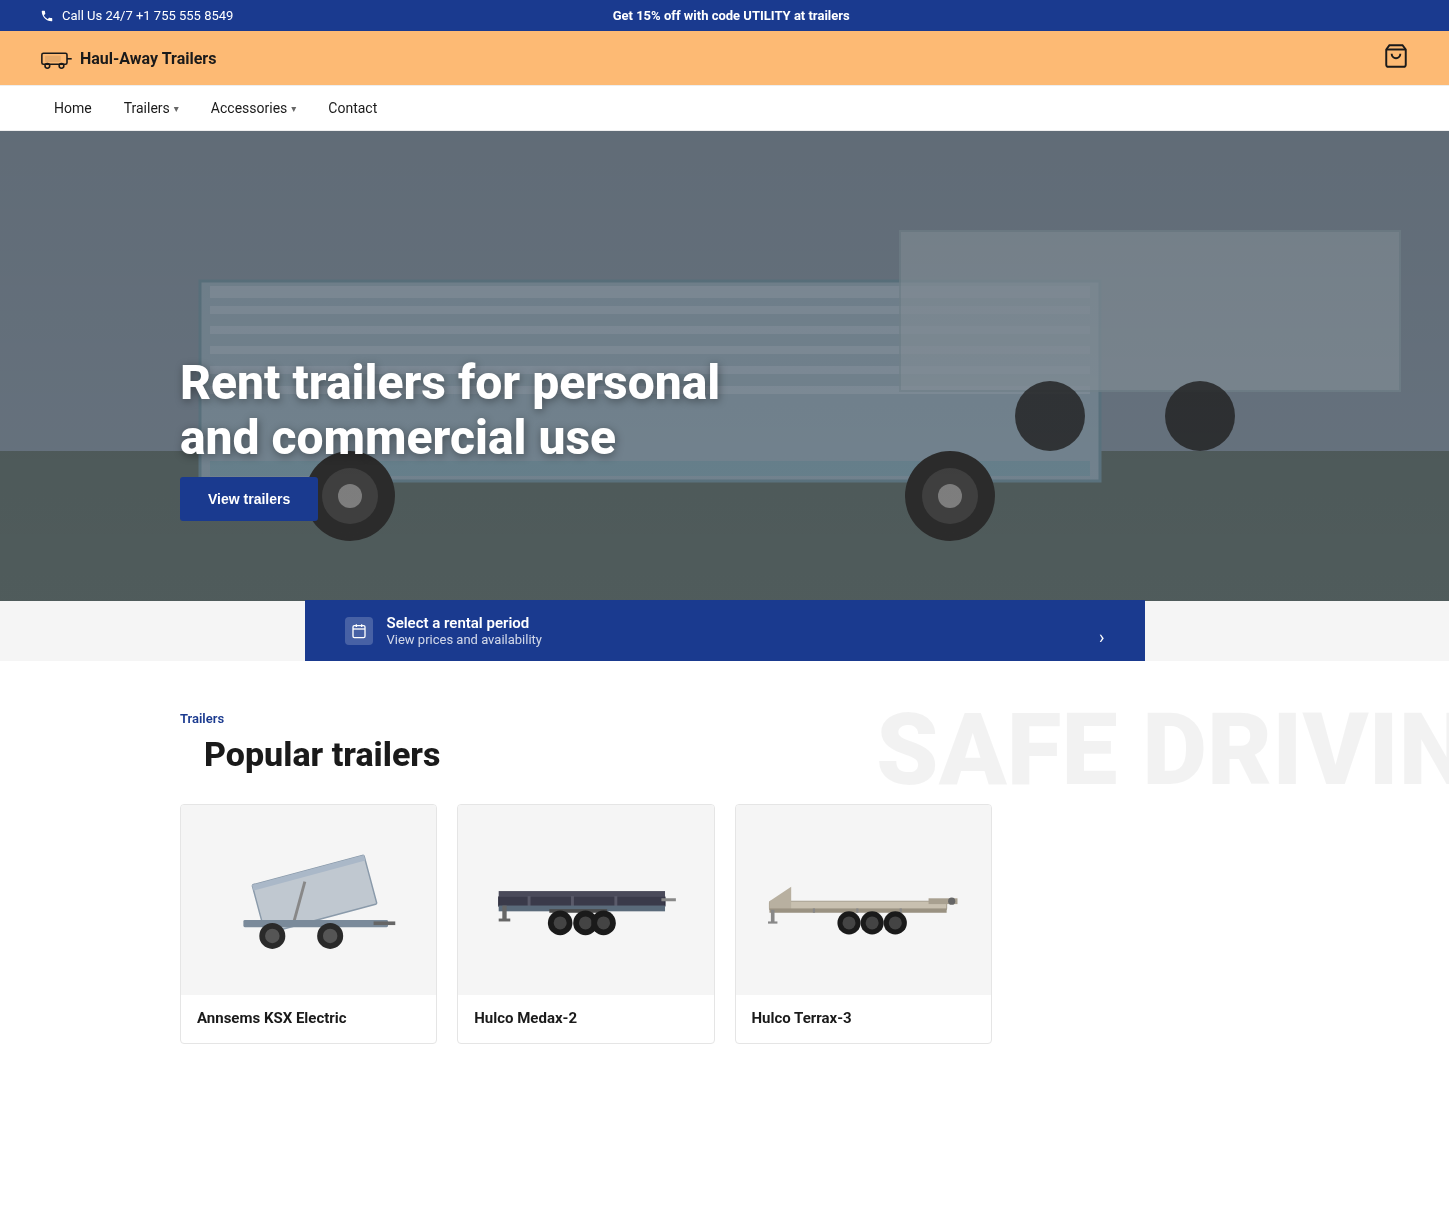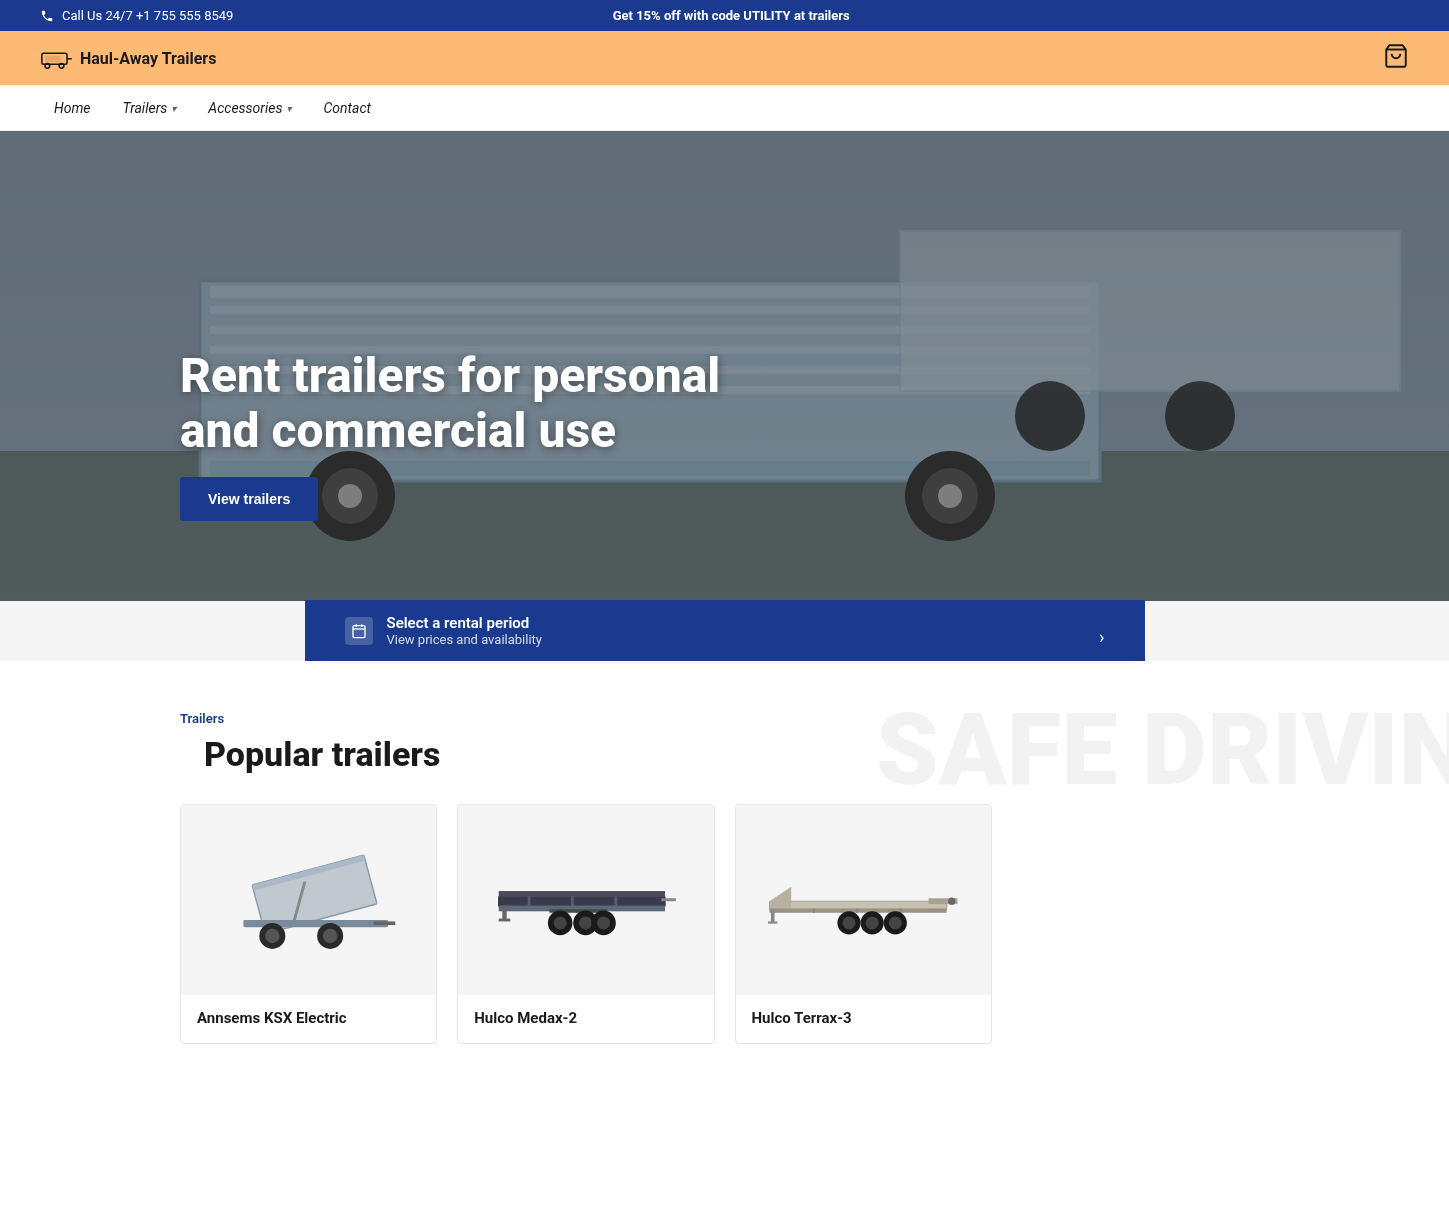--- a/index.html
+++ b/index.html
@@ -43,21 +43,20 @@
     }
     .nav-item {
       padding: 14px 14px;
       font-size: 14px;
       cursor: pointer;
       color: #1a1a1a;
       text-decoration: none;
       display: flex;
       align-items: center;
       gap: 4px;
-      font-style: italic;
     }
     .chevron { font-size: 10px; color: #666; }
 
     
     .hero {
       position: relative;
       height: 470px;
       overflow: hidden;
       background: #5a6a7a;
     }
@@ -75,21 +74,21 @@
     }
     .hero-title {
       font-size: 48px;
       font-weight: 800;
       line-height: 1.15;
       max-width: 580px;
       text-shadow: 1px 2px 8px rgba(0,0,0,0.4);
     }
     .hero-btn {
       display: inline-block;
-      margin-top: 19px;
+      margin-top: 12px;
       background: #1a3a8f;
       color: #fff;
       padding: 14px 28px;
       font-size: 14px;
       font-weight: 600;
       cursor: pointer;
       border: none;
       border-radius: 3px;
     }
 

